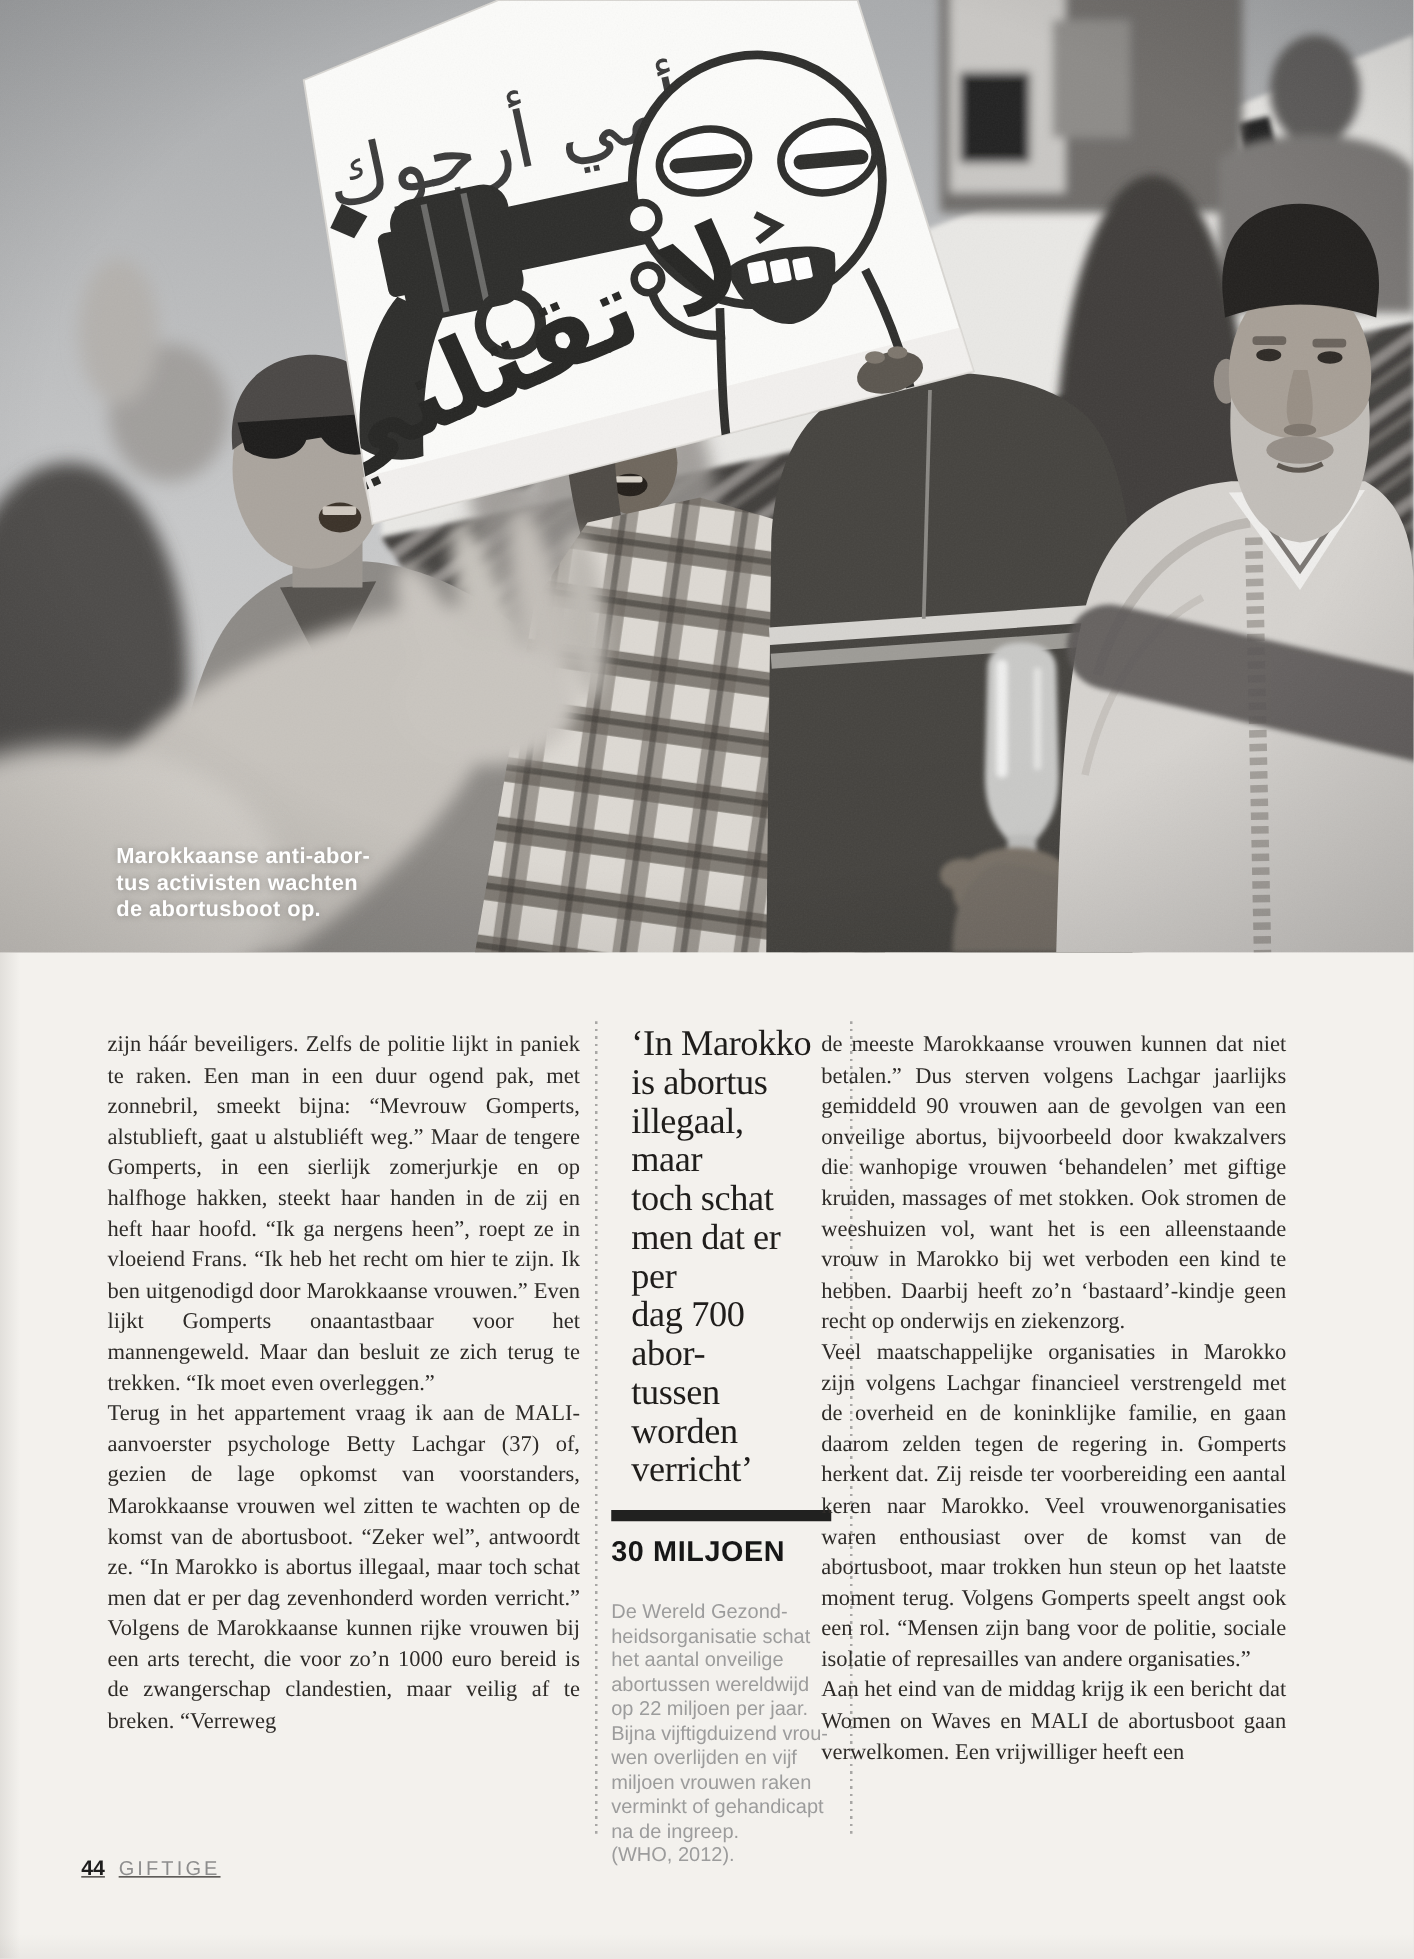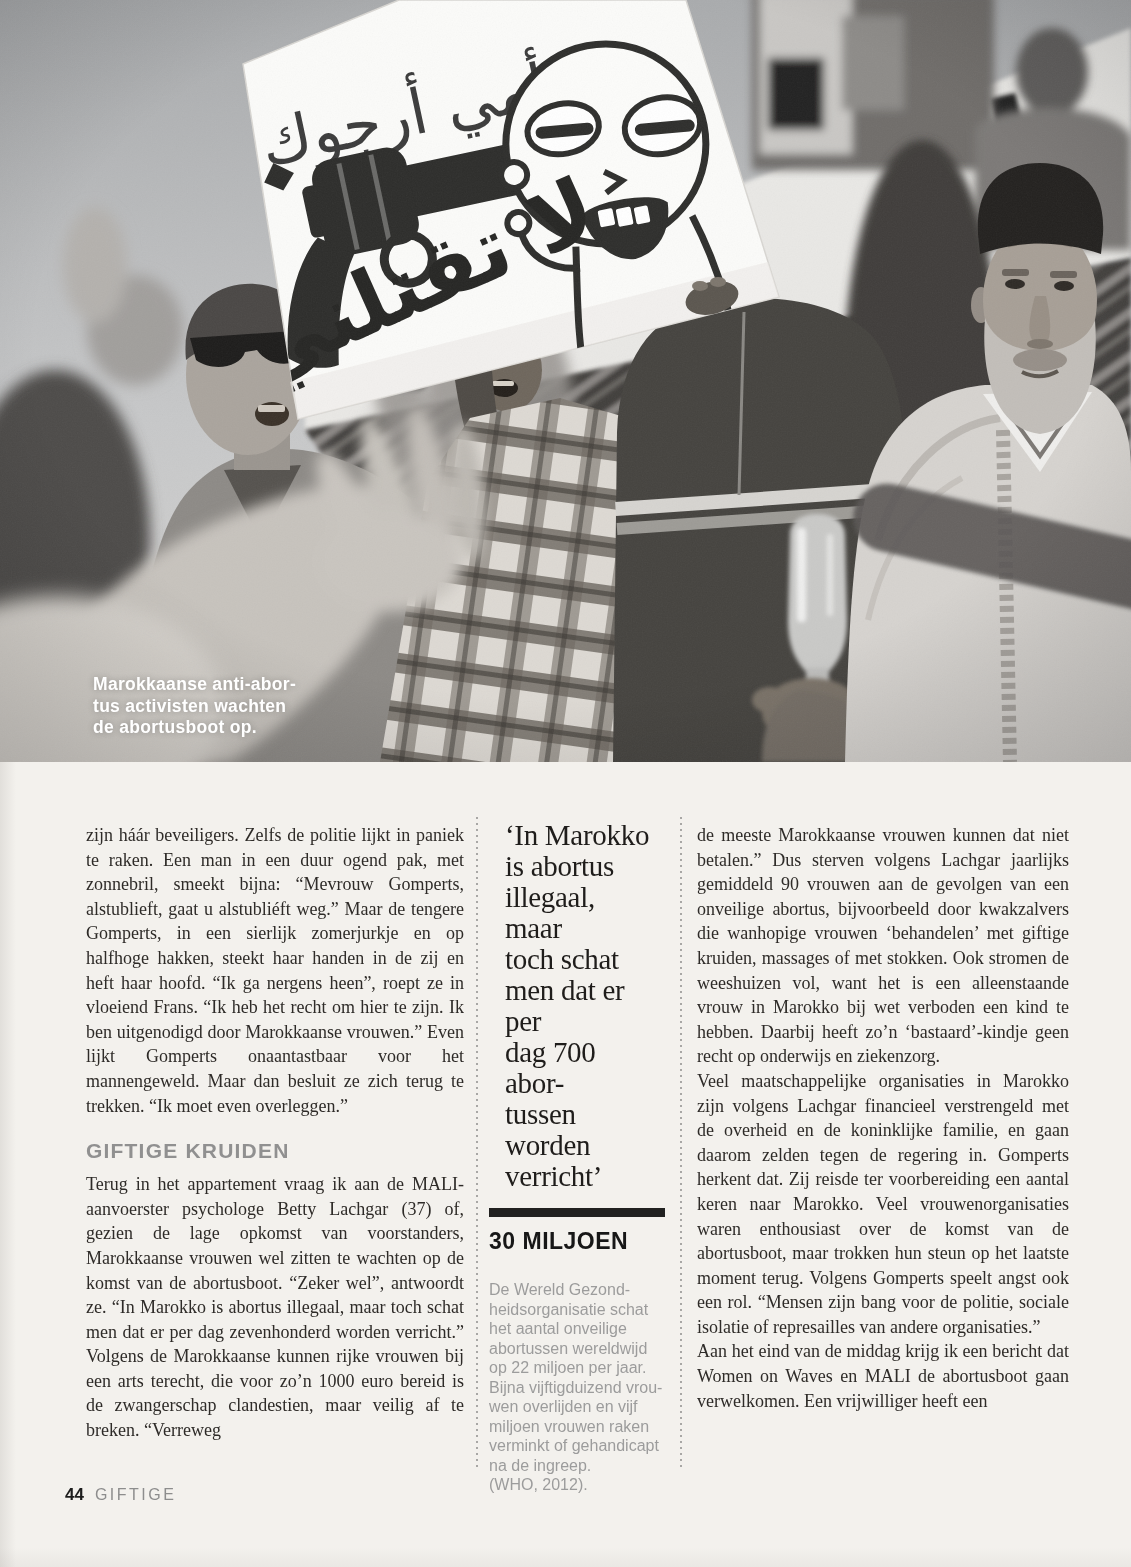--- a/index.html
+++ b/index.html
@@ -14,21 +14,21 @@
   figure.photo{position:absolute;left:0;top:0;width:1131px;height:762px;margin:0;}
   figure.photo svg{display:block;width:100%;height:100%;}
   .photo-caption{
     position:absolute;left:93px;top:674px;margin:0;
     font:bold 17.5px/21.5px "Liberation Sans", sans-serif;color:#ffffff;
     white-space:pre-line;letter-spacing:.3px;text-shadow:0 0 6px rgba(0,0,0,.25);
   }
   .col{position:absolute;}
   .col p{margin:0;font-size:18px;line-height:24.6px;text-align:justify;font-family:Liberation Serif, serif;}
   .col1{left:86px;top:823px;width:378px;}
-  .col3{left:697px;top:823px;width:372px;}
+  .col3{left:657px;top:823px;width:372px;}
   .section-heading{
     margin:21px 0 9px 0;
     font:bold 21px/24px "Liberation Sans", sans-serif;color:#909090;
     letter-spacing:1.2px;
   }
   .col2{left:489px;top:804px;width:180px;}
   .pull-quote{
     margin:16px;font:400 29px/31px "Liberation Serif", serif;color:#1f1d1b;
     white-space:pre-line;letter-spacing:-.3px;
   }
@@ -40,21 +40,21 @@
   .sidebar-body{
     margin:26px 0 0 0 !important;text-align:center;
     font:16px/19.5px "Liberation Sans", sans-serif !important;color:#9c9c9c;
     white-space:pre-line;
   }
   .vsep{
     position:absolute;top:817px;height:650px;width:2px;
     background-image:repeating-linear-gradient(to bottom,#a8a7a5 0 2px,rgba(0,0,0,0) 2px 6px);
   }
   .vsep1{left:476px;} .vsep2{left:680px;}
-  footer{position:absolute;left:65px;top:1485px;display:flex;align-items:baseline;gap:11px;}
+  footer{position:absolute;left:65px;top:1485px;display:flex;align-items:baseline;gap:11px;text-decoration:underline;}
   .pagenum{font:bold 17px "Liberation Sans", sans-serif;color:#1d1d1d;}
   .mag{font:16px "Liberation Sans", sans-serif;color:#8d8d8d;letter-spacing:2.5px;}
 </style>
 </head>
 <body>
 
 <div class="page">
 
   <figure class="photo">
     <svg viewBox="0 0 1131 762" preserveAspectRatio="none">
@@ -259,21 +259,20 @@
       <rect width="1131" height="762" filter="url(#grain)" opacity=".06"></rect>
     </svg>
 
     <figcaption class="photo-caption">Marokkaanse anti-abor-
 tus activisten wachten
 de abortusboot op.</figcaption>
   </figure>
 
   <section class="col col1">
     <p>zijn háár beveiligers. Zelfs de politie lijkt in paniek te raken. Een man in een duur ogend pak, met zonnebril, smeekt bijna: “Mevrouw Gomperts, alstublieft, gaat u alstubliéft weg.” Maar de tengere Gomperts, in een sierlijk zomerjurkje en op halfhoge hakken, steekt haar handen in de zij en heft haar hoofd. “Ik ga nergens heen”, roept ze in vloeiend Frans. “Ik heb het recht om hier te zijn. Ik ben uitgenodigd door Marokkaanse vrouwen.” Even lijkt Gomperts onaantastbaar voor het mannengeweld. Maar dan besluit ze zich terug te trekken. “Ik moet even overleggen.”</p>
-    <h3 class="section-heading">GIFTIGE KRUIDEN</h3>
     <p>Terug in het appartement vraag ik aan de MALI-aanvoerster psychologe Betty Lachgar (37) of, gezien de lage opkomst van voorstanders, Marokkaanse vrouwen wel zitten te wachten op de komst van de abortusboot. “Zeker wel”, antwoordt ze. “In Marokko is abortus illegaal, maar toch schat men dat er per dag zevenhonderd worden verricht.” Volgens de Marokkaanse kunnen rijke vrouwen bij een arts terecht, die voor zo’n 1000 euro bereid is de zwangerschap clandestien, maar veilig af te breken. “Verreweg</p>
   </section>
 
   <div class="vsep vsep1"></div>
 
   <section class="col col2">
     <blockquote class="pull-quote">‘In Marokko
 is abortus
 illegaal, maar
 toch schat

